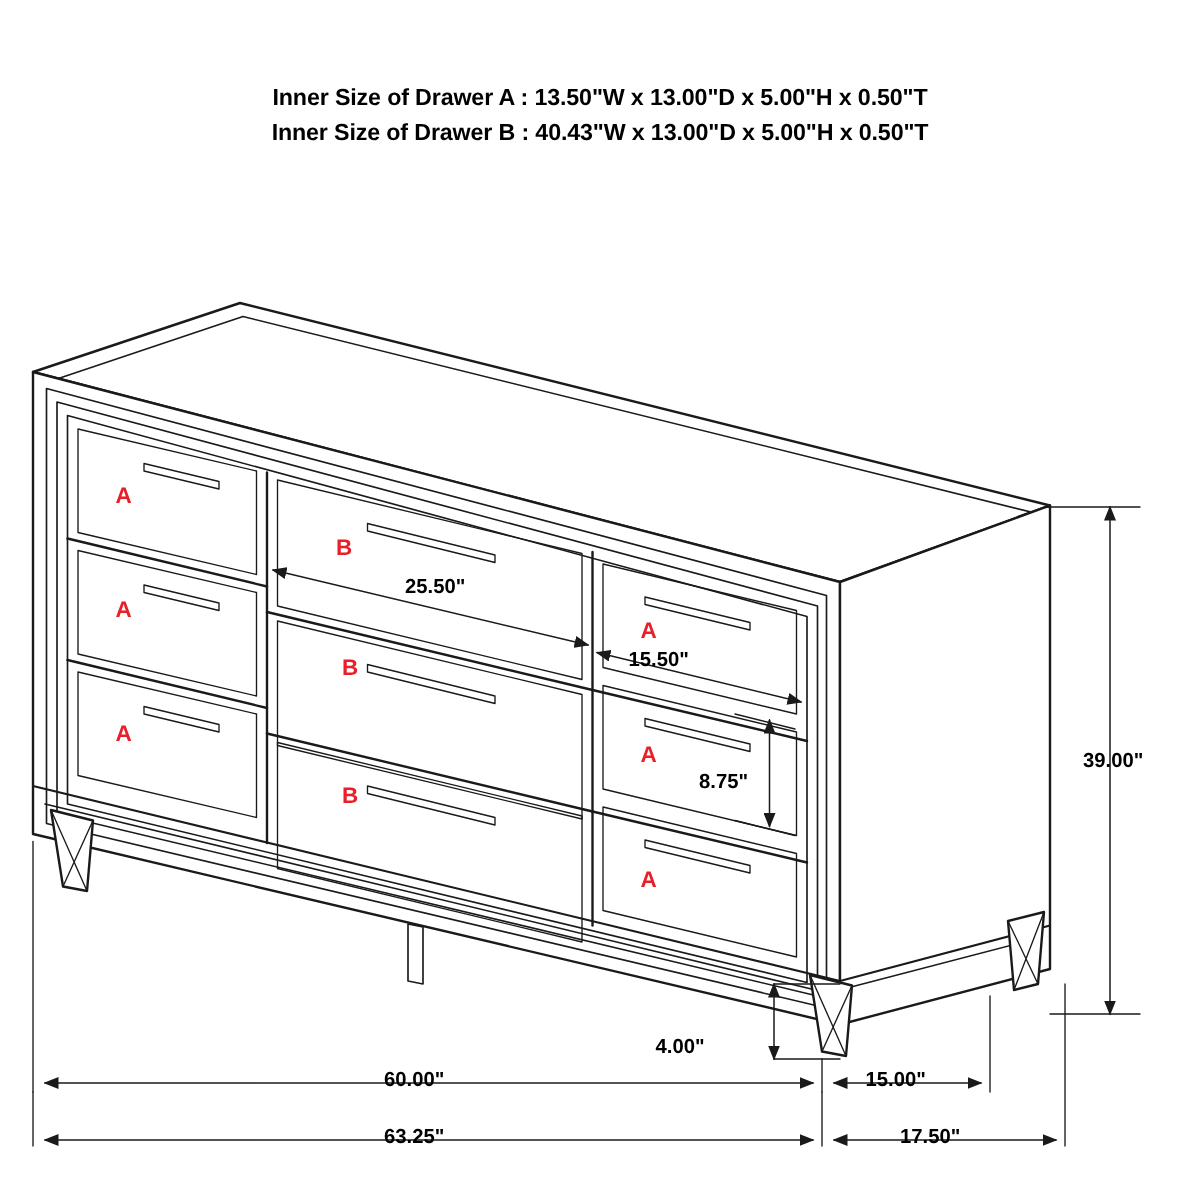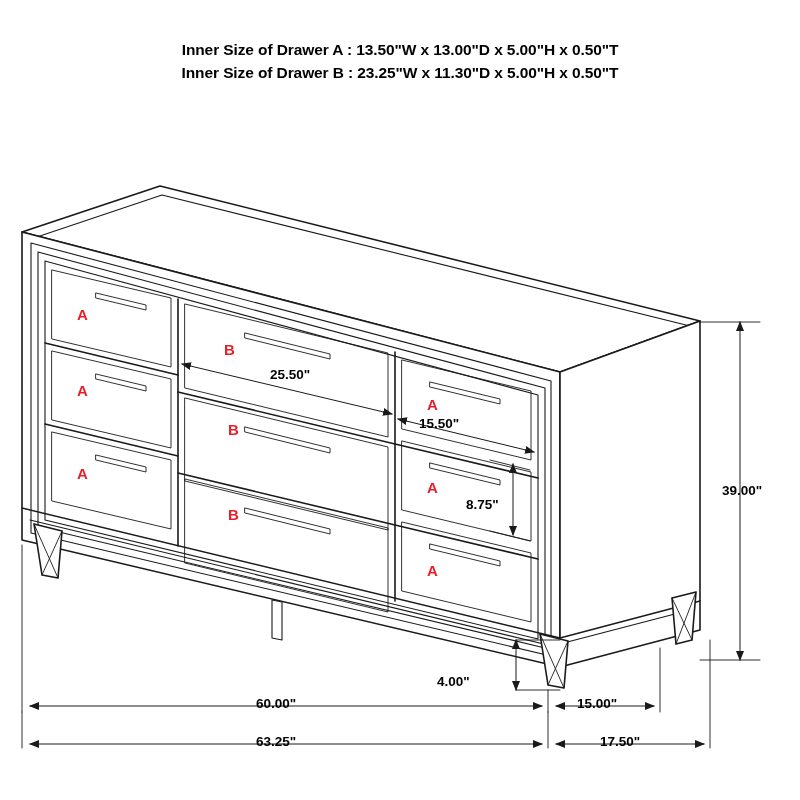--- a/index.html
+++ b/index.html
@@ -9,21 +9,21 @@
   }
   body {
     width: 800px;
     height: 800px;
     font-family: "Liberation Sans", sans-serif;
     position: relative;
     overflow: hidden;
   }
   #stage {
     position: absolute;
-    left: 0; top: 0;
+    left: 0; top: 16px;
     width: 800px;
     height: 588px;
   }
   .header {
     position: absolute;
     left: 0;
     top: 38px;
     width: 800px;
     text-align: center;
   }
@@ -55,21 +55,21 @@
     white-space: nowrap;
   }
 </style>
 </head>
 <body>
 
 <div id="stage">
 
   <div class="header">
     <div class="line">Inner Size of Drawer A : 13.50"W x 13.00"D x 5.00"H x 0.50"T</div>
-    <div class="line">Inner Size of Drawer B : 23.25"W x 11.30"D x 5.00"H x 0.50"T</div>
+    <div class="line">Inner Size of Drawer B : 40.43"W x 13.00"D x 5.00"H x 0.50"T</div>
   </div>
 
   <svg class="dim-layer" viewBox="0 0 800 800">
     <g fill="none" stroke="#1a1a1a" stroke-width="1.6" stroke-linejoin="round" stroke-linecap="round">
 
       <path d="M 22,232 L 160,186 L 700,321 L 560,372 Z" fill="#ffffff"></path>
       <path d="M 28,240 L 162,195 L 694,327 L 556,376 Z" fill="none" stroke-width="1.1"></path>
 
       <path d="M 22,232 L 22,540 L 560,667 L 560,372 Z" fill="#ffffff"></path>
 

